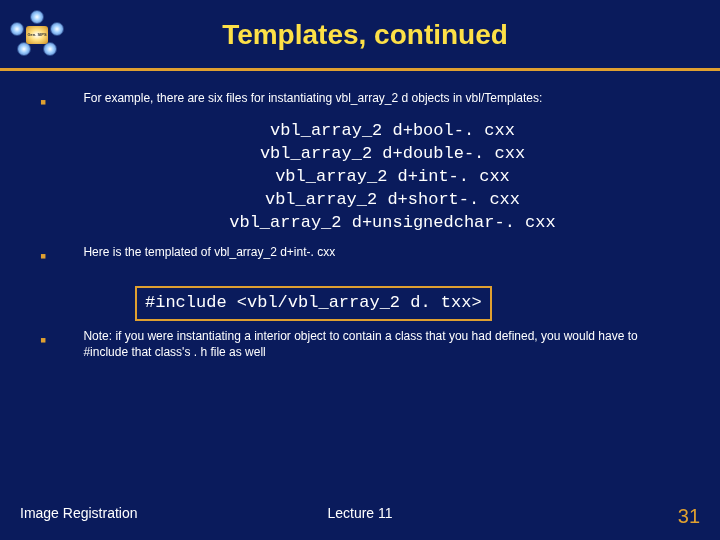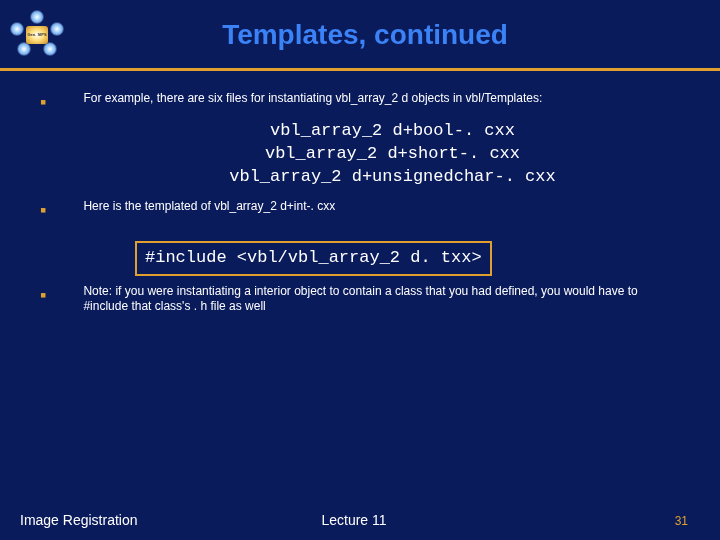--- a/index.html
+++ b/index.html
@@ -54,21 +54,21 @@
       text-align: center;
       line-height: 18px;
       color: #333;
       font-weight: bold;
     }
     .title {
       flex: 1;
       text-align: center;
       font-size: 28px;
       font-weight: bold;
-      color: #3b82f6;
+      color: #fde047;
       padding-right: 40px;
     }
     .content {
       padding: 20px 40px 0 40px;
     }
     .bullet-item {
       display: flex;
       margin-bottom: 6px;
     }
     .bullet {
@@ -100,33 +100,33 @@
       margin-top: 12px;
       margin-bottom: 8px;
       font-family: "Courier New", monospace;
       font-size: 17px;
       line-height: 1.35;
     }
     .footer {
       position: absolute;
       bottom: 12px;
       left: 0;
-      right: 12px;
+      right: 0;
       display: flex;
-      align-items: flex-end;
+      align-items: flex-start;
       padding: 0 20px;
       font-size: 14px;
     }
     .footer-left { flex: 1; text-align: left; }
     .footer-center { flex: 1; text-align: center; }
     .footer-right {
       flex: 1;
       text-align: right;
       color: #e0a030;
-      font-size: 12px;
+      font-size: 20px;
     }
   </style>
 </head>
 <body>
 
 <div class="header">
   <div class="logo">
     <div class="logo-pentagon">
       <div class="logo-star s1"></div>
       <div class="logo-star s2"></div>
@@ -141,20 +141,22 @@
 
 <div class="content">
 
   <div class="bullet-item">
     <span class="bullet">▪</span>
     <span class="bullet-text">For example, there are six files for instantiating vbl_array_2 d objects in vbl/Templates:</span>
   </div>
 
   <div class="code-block">
     <div class="code-line">vbl_array_2 d+bool-. cxx</div>
+    <div class="code-line">vbl_array_2 d+double-. cxx</div>
+    <div class="code-line">vbl_array_2 d+int-. cxx</div>
     <div class="code-line">vbl_array_2 d+short-. cxx</div>
     <div class="code-line">vbl_array_2 d+unsignedchar-. cxx</div>
   </div>
 
   <div class="bullet-item">
     <span class="bullet">▪</span>
     <span class="bullet-text">Here is the templated of vbl_array_2 d+int-. cxx</span>
   </div>
 
   <div class="boxed-code">

